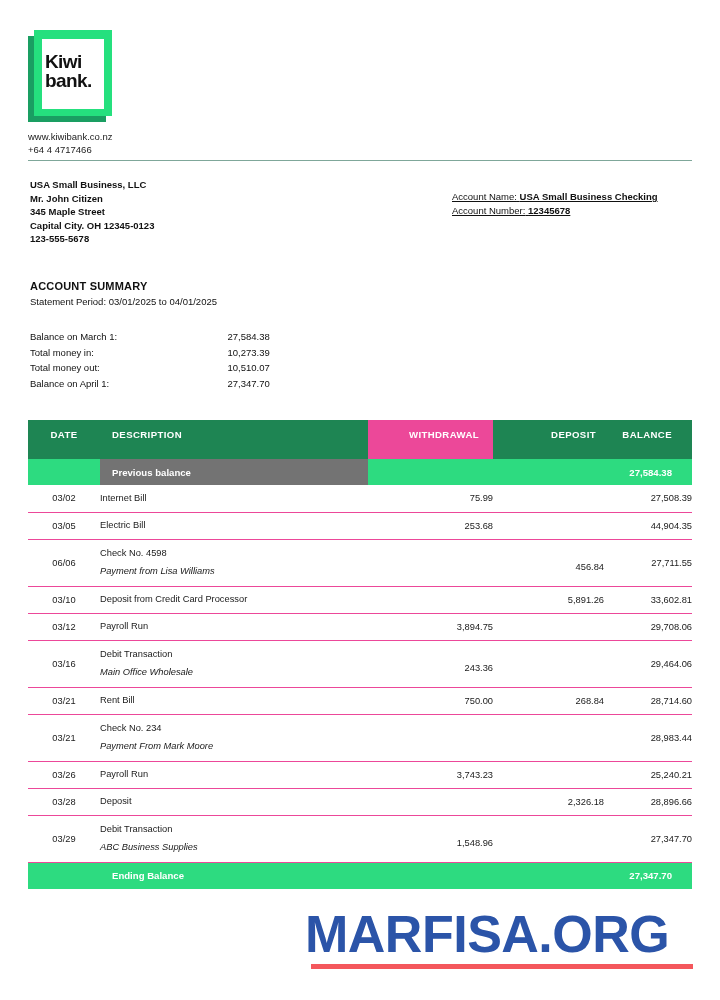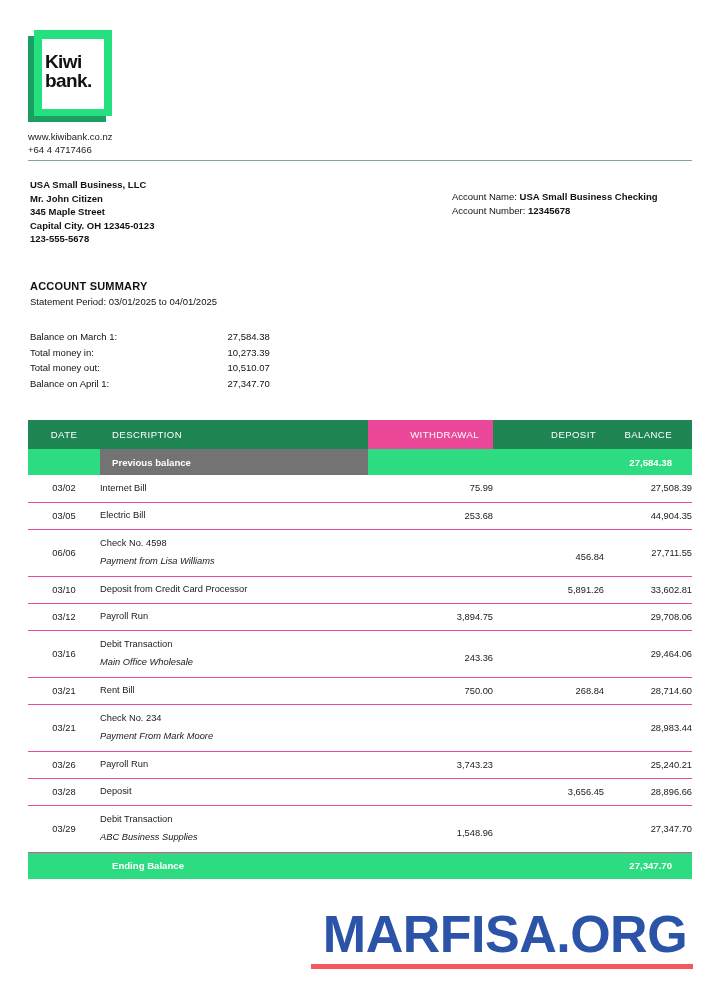--- a/index.html
+++ b/index.html
@@ -76,20 +76,21 @@
     font-weight: bold;
     line-height: 13.6px;
     color: #111111;
   }
   .acct-block {
     position: absolute;
     left: 452px; top: 190px;
     font-size: 9.5px;
     line-height: 14px;
     color: #111111;
+    text-decoration: underline;
   }
   .acct-block b { font-weight: bold; }
 
   
   .summary-title {
     position: absolute;
     left: 30px; top: 280px;
     font-size: 11px;
     font-weight: bold;
     letter-spacing: 0.2px;
@@ -123,23 +124,23 @@
   .txn col.c-date { width: 72px; }
   .txn col.c-desc { width: 268px; }
   .txn col.c-wd   { width: 125px; }
   .txn col.c-dep  { width: 111px; }
   .txn col.c-bal  { width: 88px; }
 
   .txn thead th {
     background: #1e8553;
     color: #ffffff;
     font-size: 9.6px;
-    font-weight: normal;
+    font-weight: bold;
     letter-spacing: 0.4px;
-    padding: 9px 0 9px 0;
+    padding: 9px 0 19px 0;
     text-align: right;
   }
   .txn thead th.h-date { text-align: center; }
   .txn thead th.h-desc { text-align: left; padding-left: 12px; }
   .txn thead th.h-wd   { padding-right: 14px; }
   .txn thead th.h-dep  { padding-right: 8px; }
   .txn thead th.h-bal  { padding-right: 20px; }
 
   tr.band td {
     background: #2ddb80;
@@ -170,21 +171,20 @@
   tr.double td.t-wd, tr.double td.t-dep { padding-top: 9px; }
 
   .desc-main { display: block; line-height: 13px; }
   .desc-sub  { display: block; font-style: italic; line-height: 13px; padding-top: 5px; }
 
   
   .watermark {
     position: absolute;
     left: 305px; top: 906px;
     width: 400px;
-    text-align: center;
   }
   .wm-text {
     font-size: 52px;
     font-weight: 600;
     letter-spacing: -0.5px;
     color: #2b54a8;
     line-height: 56px;
     white-space: nowrap;
   }
   .wm-rule {
@@ -367,21 +367,21 @@
           <td class="t-wd">3,743.23</td>
           <td class="t-dep"></td>
           <td class="t-bal">25,240.21</td>
         </tr>
         <tr class="row single">
           <td class="t-date">03/28</td>
           <td class="t-desc">
             <span class="desc-main">Deposit</span>
           </td>
           <td class="t-wd"></td>
-          <td class="t-dep">3,656.45</td>
+          <td class="t-dep">2,326.18</td>
           <td class="t-bal">28,896.66</td>
         </tr>
         <tr class="row double">
           <td class="t-date">03/29</td>
           <td class="t-desc">
             <span class="desc-main">Debit Transaction</span>
             <span class="desc-sub">ABC Business Supplies</span>
           </td>
           <td class="t-wd">1,548.96</td>
           <td class="t-dep"></td>

